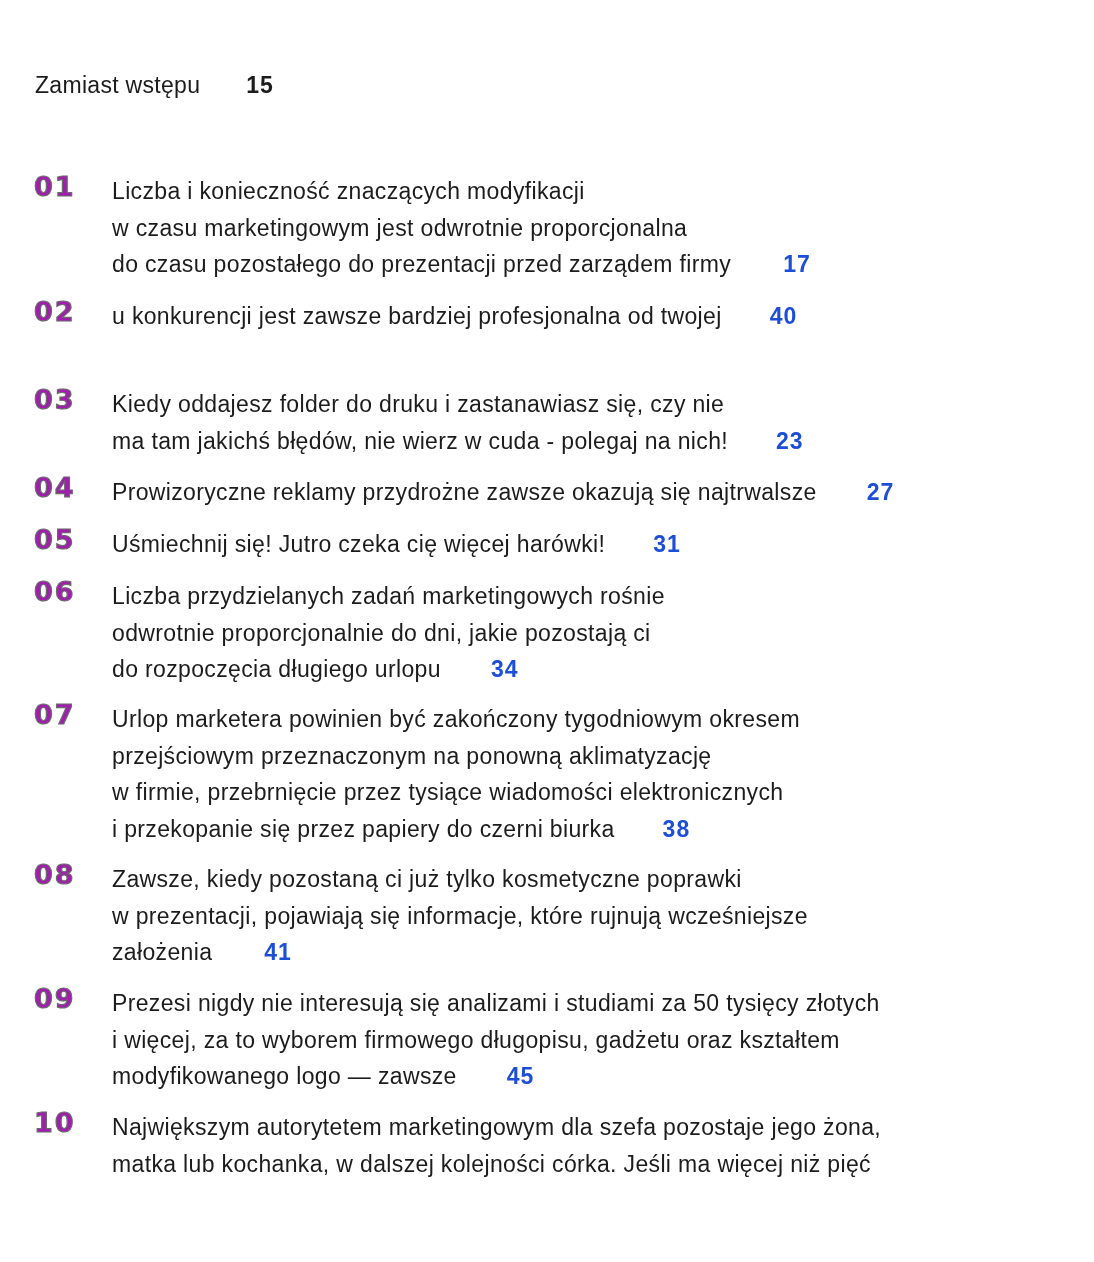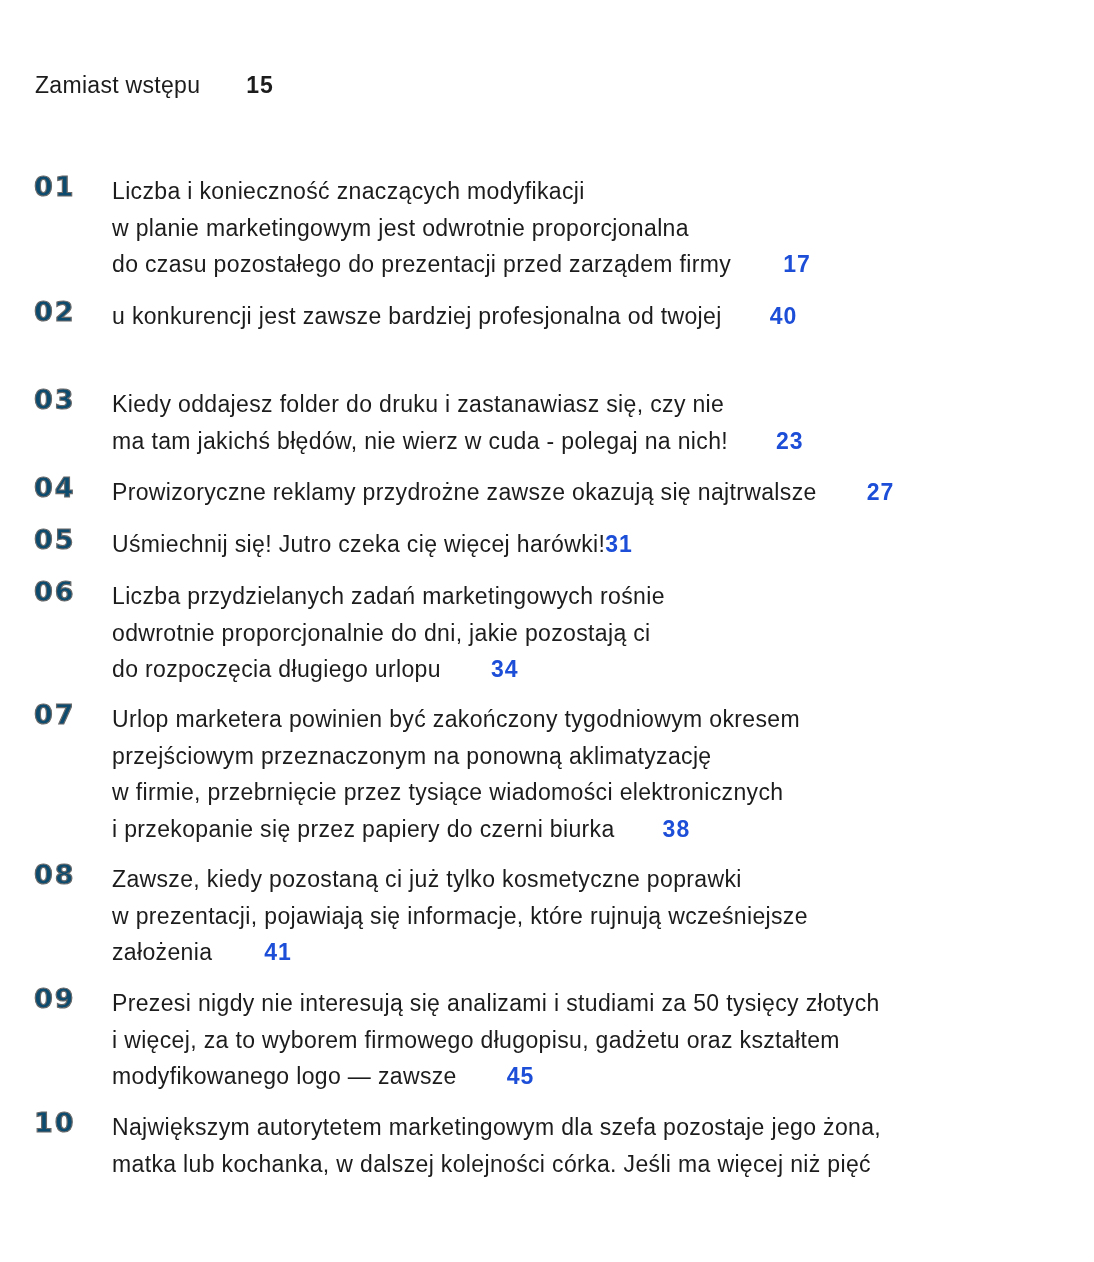--- a/index.html
+++ b/index.html
@@ -41,21 +41,21 @@
       position: absolute;
       left: 0;
       width: 1094px;
     }
     .chapter-num {
       position: absolute;
       left: 34px;
       top: -2px;
       font-size: 27px;
       font-weight: bold;
-      color: #0c4a6e;
+      color: #a21caf;
       -webkit-text-stroke: 1.2px #6a6a6a;
       letter-spacing: 2px;
       font-family: "DejaVu Sans", sans-serif;
     }
     .chapter-lines {
       position: absolute;
       left: 112px;
       top: 0;
       font-size: 23px;
       line-height: 36.5px;
@@ -80,21 +80,21 @@
 <div class="page">
 
   <div class="intro">
     <span>Zamiast wstępu</span><span class="page-num">15</span>
   </div>
 
   <div class="toc-entry" style="top:173px;">
     <span class="chapter-num">01</span>
     <div class="chapter-lines">
       <span class="chapter-line">Liczba i konieczność znaczących modyfikacji</span>
-      <span class="chapter-line">w planie marketingowym jest odwrotnie proporcjonalna</span>
+      <span class="chapter-line">w czasu marketingowym jest odwrotnie proporcjonalna</span>
       <span class="chapter-line"><span>do czasu pozostałego do prezentacji przed zarządem firmy</span><span class="chapter-page" style="margin-left:52px;">17</span></span>
     </div>
   </div>
 
   <div class="toc-entry" style="top:298px;">
     <span class="chapter-num">02</span>
     <div class="chapter-lines">
       <span class="chapter-line"><span>u konkurencji jest zawsze bardziej profesjonalna od twojej</span><span class="chapter-page" style="margin-left:48px;">40</span></span>
     </div>
   </div>
@@ -110,21 +110,21 @@
   <div class="toc-entry" style="top:474px;">
     <span class="chapter-num">04</span>
     <div class="chapter-lines">
       <span class="chapter-line"><span>Prowizoryczne reklamy przydrożne zawsze okazują się najtrwalsze</span><span class="chapter-page" style="margin-left:50px;text-align:right;">27</span></span>
     </div>
   </div>
 
   <div class="toc-entry" style="top:526px;">
     <span class="chapter-num">05</span>
     <div class="chapter-lines">
-      <span class="chapter-line"><span>Uśmiechnij się! Jutro czeka cię więcej harówki!</span><span class="chapter-page" style="">31</span></span>
+      <span class="chapter-line"><span>Uśmiechnij się! Jutro czeka cię więcej harówki!</span><span class="chapter-page" style="margin-left:48px;">31</span></span>
     </div>
   </div>
 
   <div class="toc-entry" style="top:578px;">
     <span class="chapter-num">06</span>
     <div class="chapter-lines">
       <span class="chapter-line">Liczba przydzielanych zadań marketingowych rośnie</span>
       <span class="chapter-line">odwrotnie proporcjonalnie do dni, jakie pozostają ci</span>
       <span class="chapter-line"><span>do rozpoczęcia długiego urlopu</span><span class="chapter-page" style="margin-left:50px;">34</span></span>
     </div>

